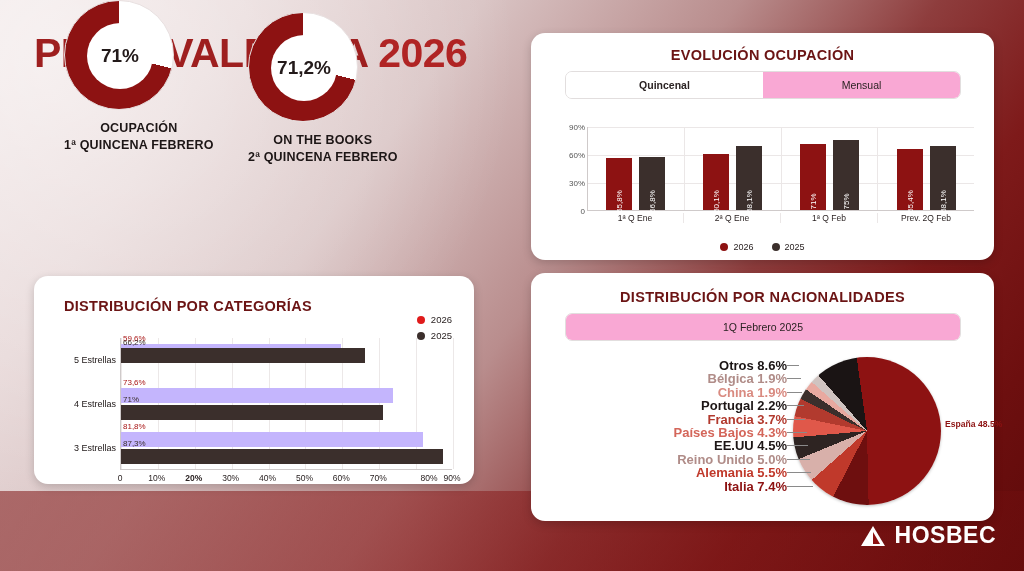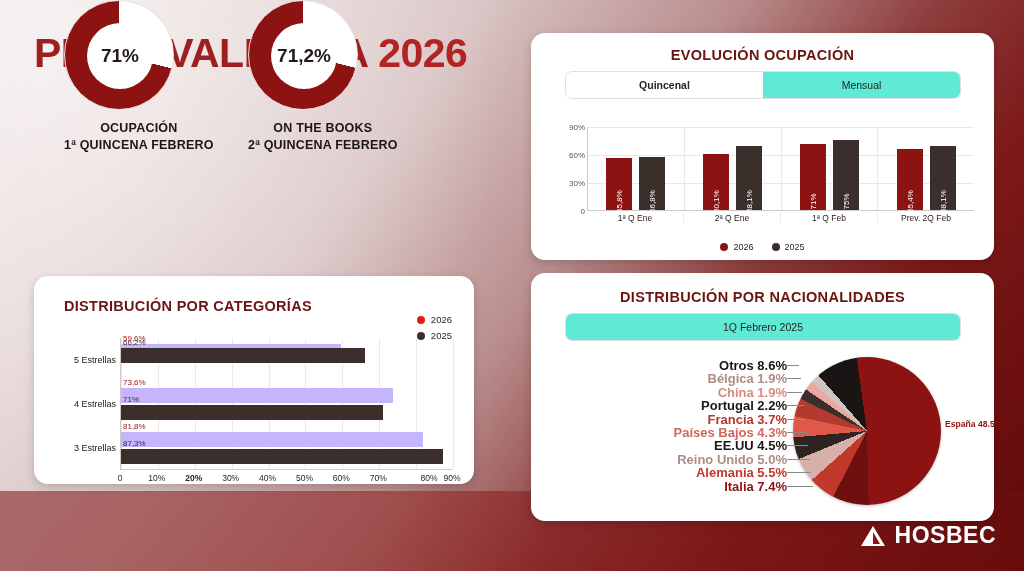--- a/index.html
+++ b/index.html
@@ -65,21 +65,21 @@
   }
   .toggle {
     display: flex; margin: 0 auto; border-radius: 7px; overflow: hidden;
     border: 1px solid #e2dede; width: 396px; height: 28px;
   }
   .toggle div {
     flex: 1; display: flex; align-items: center; justify-content: center;
     font-size: 10.5px; color: #2b2323;
   }
   .toggle .on { background: #ffffff; font-weight: bold; }
-  .toggle .off { background: #5eead4; text-align: right; }
+  .toggle .off { background: #f9a8d4; text-align: right; }
 
   .evol-plot { position: absolute; left: 20px; top: 94px; width: 425px; height: 100px; }
   .y-labels { position: absolute; left: 0; top: 0; width: 34px; height: 84px; }
   .y-labels span {
     position: absolute; right: 0; font-size: 8px; color: #555; transform: translateY(-50%);
   }
   .grid-area {
     position: absolute; left: 36px; top: 0; right: 2px; height: 84px;
     border-left: 1px solid #cfcaca; border-bottom: 1px solid #cfcaca;
   }
@@ -162,21 +162,21 @@
   <div class="donut-group" style="left:64px;">
     <div class="donut" id="donut-0" style="background: conic-gradient(rgb(255, 255, 255) 0deg, rgb(255, 255, 255) 104.4deg, rgb(141, 18, 18) 104.4deg, rgb(141, 18, 18) 360deg); border: 1px solid rgb(232, 224, 224);">
       <div class="hole">71%</div>
     </div>
     <div class="donut-caption">
       <div>OCUPACIÓN</div>
       <div>1ª QUINCENA FEBRERO</div>
     </div>
   </div>
   <div class="donut-group" style="left:248px;">
-    <div class="donut" id="donut-1" style="background: conic-gradient(rgb(255, 255, 255) 0deg, rgb(255, 255, 255) 103.68deg, rgb(141, 18, 18) 103.68deg, rgb(141, 18, 18) 360deg); border: 1px solid rgb(232, 224, 224);">
+    <div class="donut" id="donut-1" style="background: conic-gradient(rgb(255, 255, 255) 0deg, rgb(255, 255, 255) 103.68deg, rgb(141, 18, 18) 103.68deg, rgb(141, 18, 18) 360deg); border: 1px solid rgb(232, 224, 224); margin-top: 12px;">
       <div class="hole">71,2%</div>
     </div>
     <div class="donut-caption">
       <div>ON THE BOOKS</div>
       <div>2ª QUINCENA FEBRERO</div>
     </div>
   </div>
 </div>
 
 <div class="card" id="evol-card">

